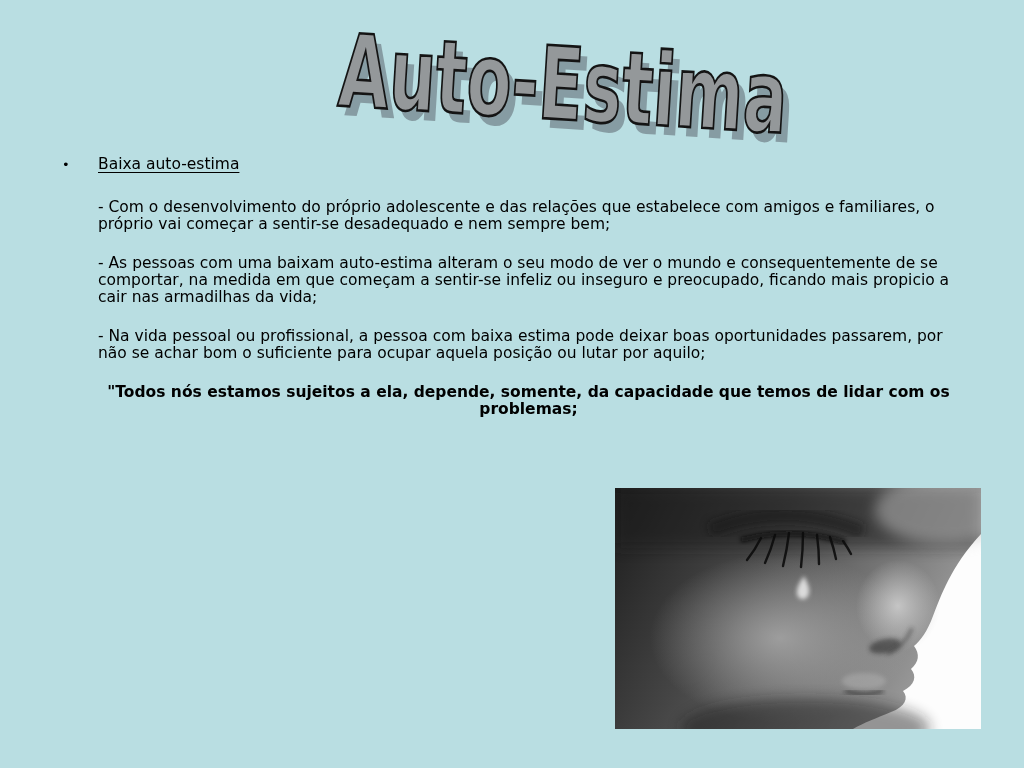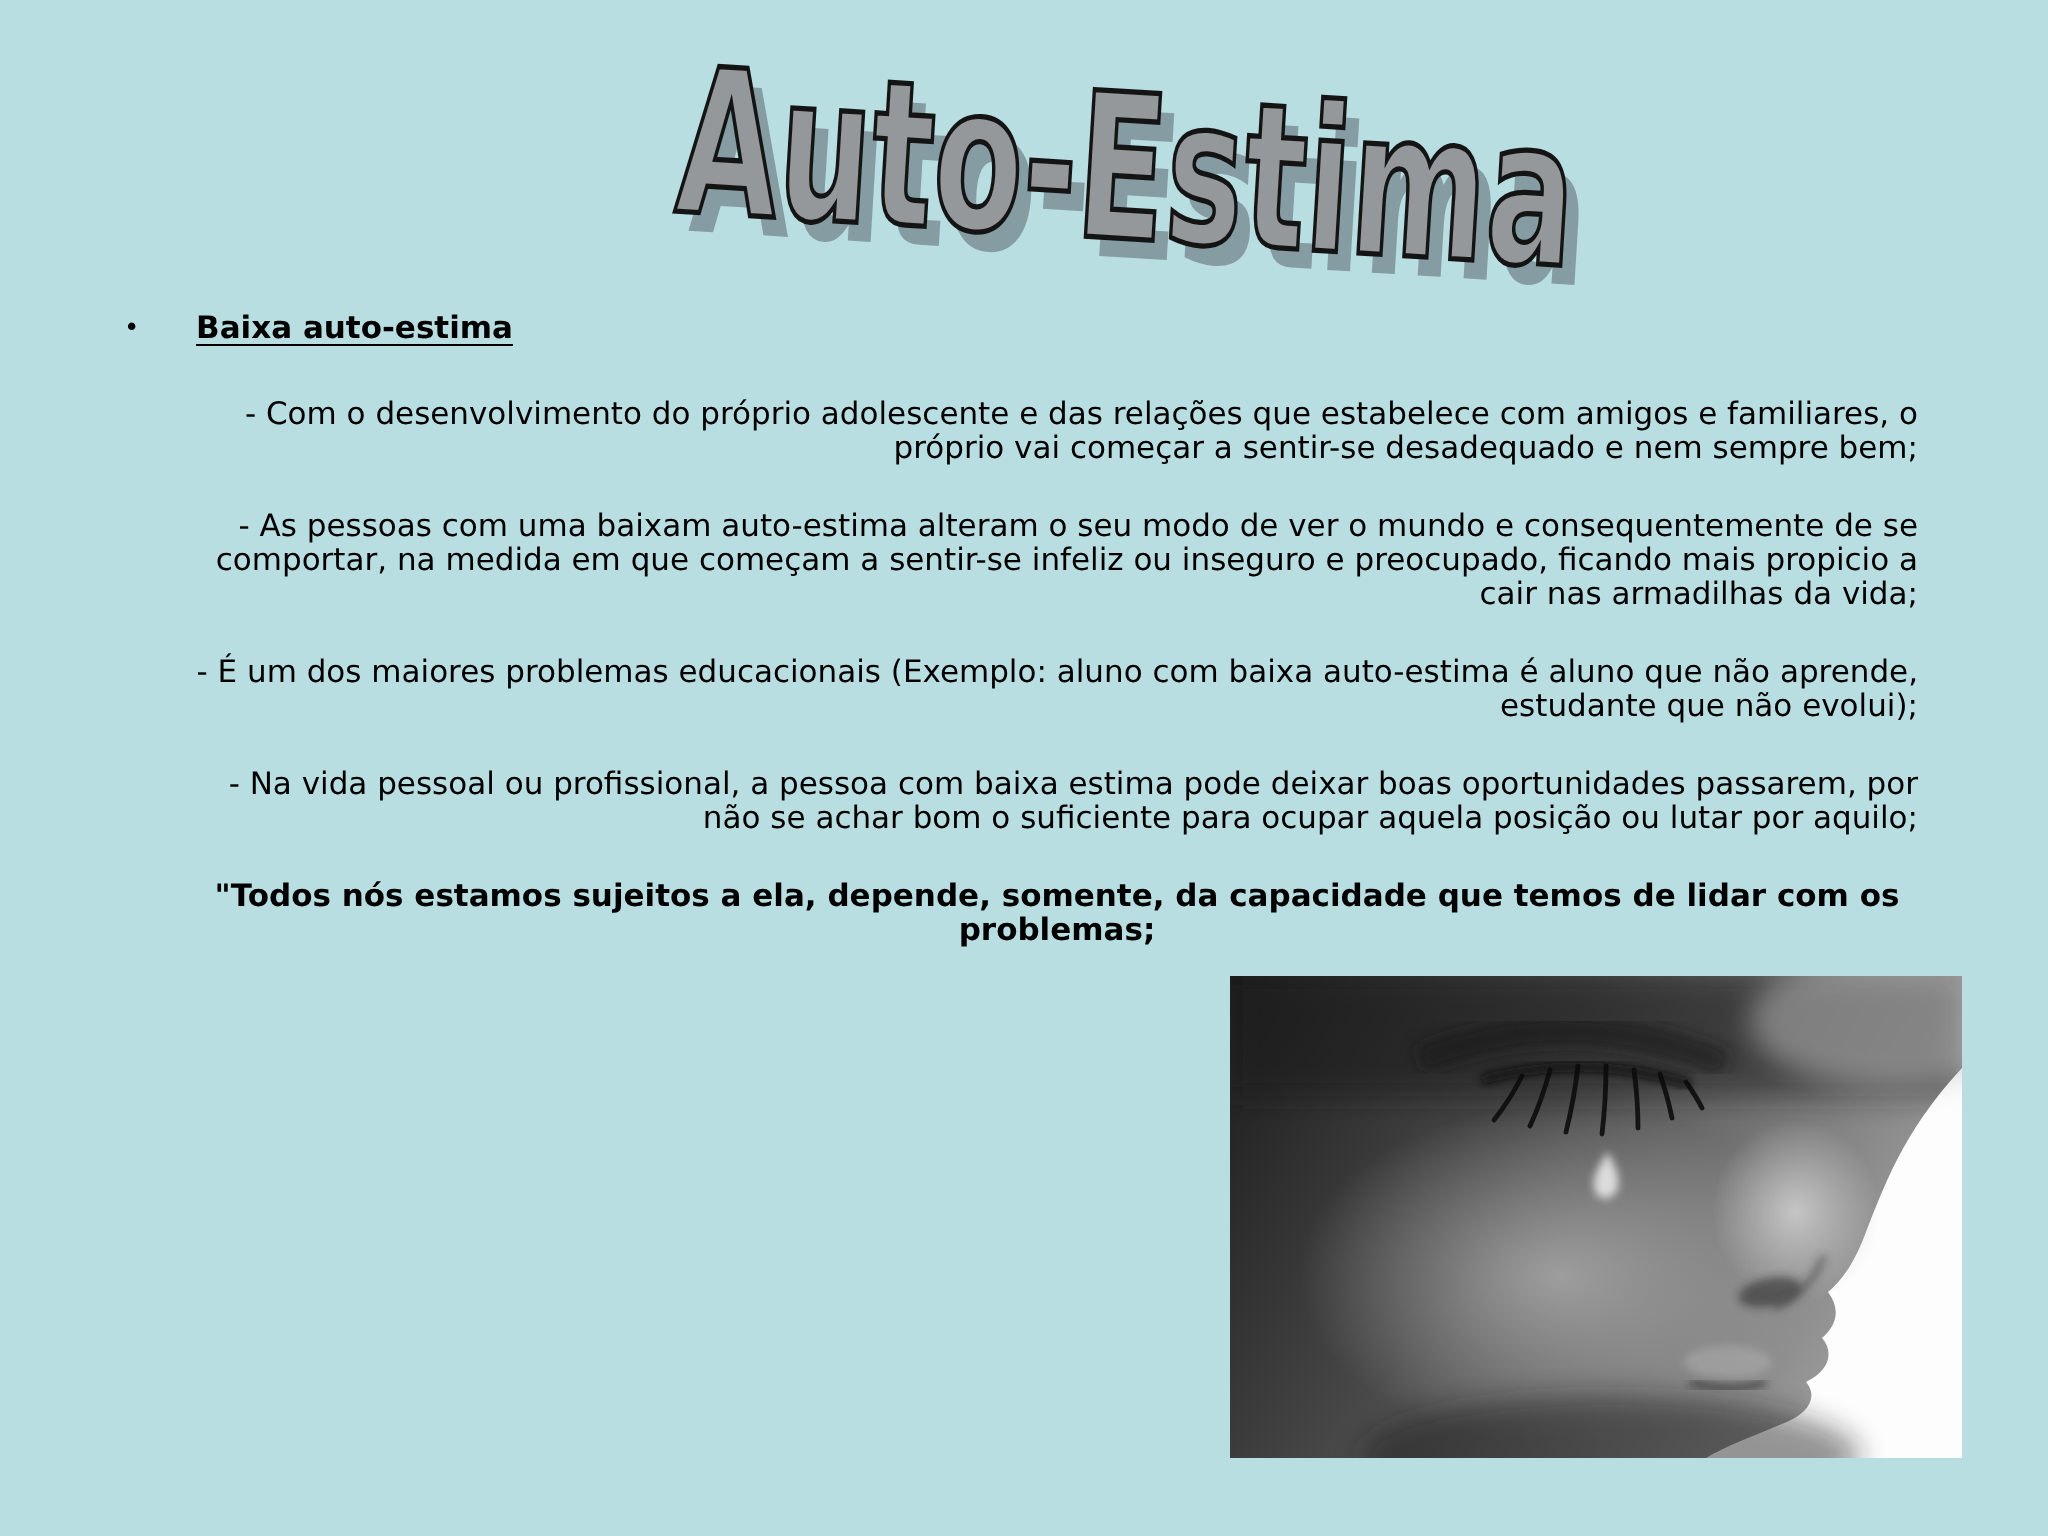--- a/index.html
+++ b/index.html
@@ -33,24 +33,24 @@
   
   .content{
     position:absolute;left:98px;top:156px;width:861px;z-index:2;
     color:#000;font-size:15.5px;line-height:17px;
   }
   .bullet-row{position:relative;margin:0 0 26px 0;}
   .bullet-marker{
     position:absolute;left:-36px;top:0;font-size:13px;line-height:17px;
   }
   .bullet-heading{
-    font-weight:bold;text-decoration:underline;
+    font-weight:normal;text-decoration:underline;
     text-underline-offset:3px;
   }
-  .content p{margin:0 0 22px 0;text-align:right;}
+  .content p{margin:0 0 22px 0;}
   .content p.quote{
     font-weight:bold;text-align:center;margin-bottom:0;
   }
 </style>
 </head>
 <body>
 
 <div class="slide">
 
   <h1 class="title">Auto-Estima</h1>
@@ -124,21 +124,20 @@
     <div class="bullet-row">
       <span class="bullet-marker">•</span>
       <span class="bullet-heading">Baixa auto-estima</span>
     </div>
 
     <p>- Com o desenvolvimento do próprio adolescente e das relações que estabelece com amigos e familiares, o próprio vai começar a sentir-se desadequado e nem sempre bem;</p>
 
 
     <p>- As pessoas com uma baixam auto-estima alteram o seu modo de ver o mundo e consequentemente de se comportar, na medida em que começam a sentir-se infeliz ou inseguro e preocupado, ficando mais propicio a cair nas armadilhas da vida;</p>
 
-    <p>- É  um dos maiores problemas educacionais (Exemplo: aluno com baixa auto-estima é aluno que não aprende, estudante que não evolui);</p>
 
     <p>- Na vida pessoal ou profissional, a pessoa com baixa estima pode deixar boas oportunidades passarem, por não se achar bom o suficiente para ocupar aquela posição ou lutar por aquilo;</p>
 
 
     <p class="quote">"Todos nós estamos sujeitos a ela, depende, somente, da capacidade que temos de lidar com os problemas;</p>
 
   </div>
 </div>
 
 </body></html>

